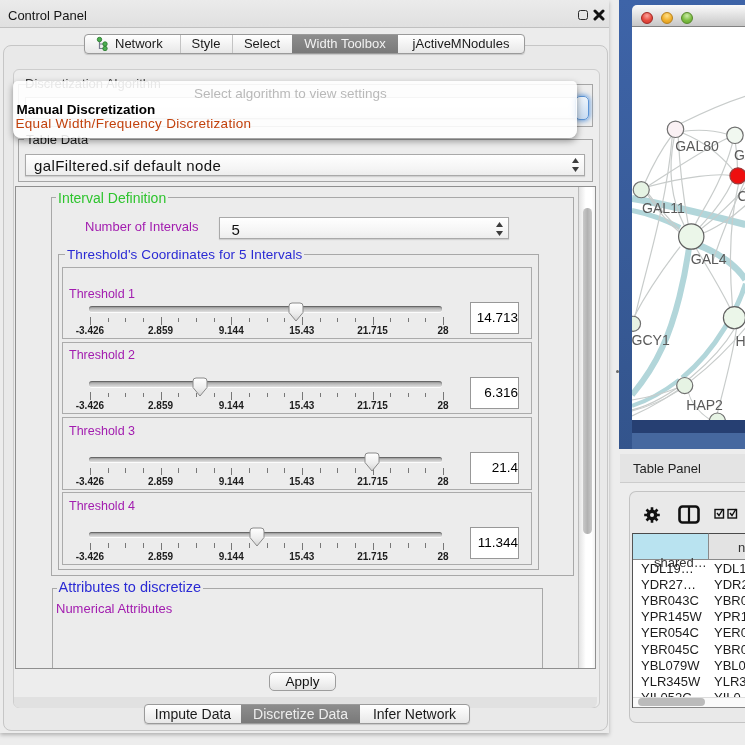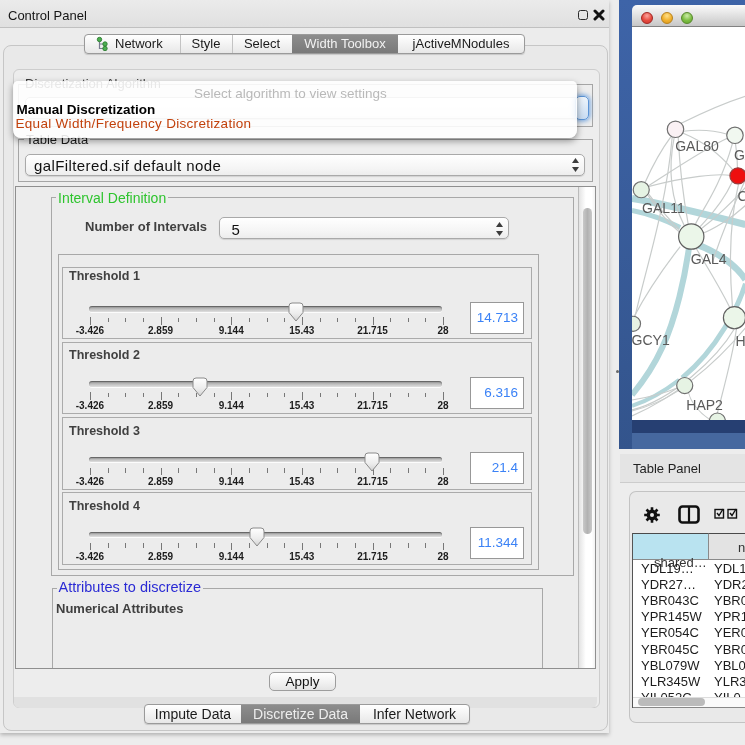--- a/index.html
+++ b/index.html
@@ -1,35 +1,35 @@
 <!DOCTYPE html>
 <html><head>
 <meta charset="utf-8">
 <style>
 html,body{margin:0;padding:0}
 body{-webkit-font-smoothing:antialiased;width:745px;height:745px;position:relative;background:#ededed;
   font-family:"Liberation Sans",sans-serif;overflow:hidden}
 .abs{position:absolute}
 .grouptitle{position:absolute;font-size:13px;line-height:13px;padding:0 2px}
 .combo{position:absolute;background:linear-gradient(#ffffff,#f4f4f4 70%,#ededed);
-  border:1px solid #a9a9a9;border-radius:5px;box-shadow:0 1px 1px rgba(0,0,0,0.12)}
+  border:1px solid #a9a9a9;border-radius:0;box-shadow:0 1px 1px rgba(0,0,0,0.12)}
 .combo .ctext{position:absolute;left:10px;top:1px;font-size:15px;letter-spacing:0.4px;color:#111}
 .updn{position:absolute;width:9px;height:14px}
 .tbox{position:absolute;border:1px solid #a8a8a8}
 .ticklabel{position:absolute;font-size:10px;font-weight:bold;color:#1c1c1c;
   transform:translateX(-50%);white-space:nowrap}
 .tick{position:absolute;width:1px;background:#777}
 .valbox{position:absolute;left:470px;width:47px;height:30px;background:#fff;
-  border:1px solid #989898;font-size:13.5px;color:#3b82f6;text-align:right;
-  line-height:30px;padding-right:5px}
+  border:1px solid #989898;font-size:13.5px;color:#000000;text-align:right;
+  line-height:30px;}
 .thumb{position:absolute;width:16px;height:20px}
 .track{position:absolute;left:89px;width:354.5px;height:5.5px;border-radius:3px;
   background:linear-gradient(#8f8f8f,#bdbdbd 50%,#e0e0e0);
   box-shadow:inset 0 1px 1px rgba(0,0,0,0.35), 0 1px 0 rgba(255,255,255,0.85)}
-.btext{font-weight:bold;font-size:13px;color:#404040;position:absolute}
+.btext{font-weight:normal;font-size:13px;color:#a21caf;position:absolute}
 .seg{position:absolute;background:linear-gradient(#ffffff,#f1f1f1 60%,#e7e7e7);
   border:1px solid #9a9a9a;border-radius:4px;box-shadow:0 1px 1px rgba(0,0,0,0.15)}
 .seg .sep{position:absolute;top:0;bottom:0;width:1px;background:#c3c3c3}
 .seg .sel{position:absolute;top:0;bottom:0;background:linear-gradient(#8d8d8d,#797979);
   color:#f3f3f3}
 .seg .lbl{position:absolute;top:0;bottom:0;font-size:13px;color:#1a1a1a;--x:0;
   display:flex;align-items:center;justify-content:center}
 .rowtxt{position:absolute;font-size:13px;color:#1c1c1c;white-space:nowrap}
 .seg14 .lbl{font-size:14px}
 </style>
@@ -101,23 +101,24 @@
   <div class="btext" style="left:69px;top:32.6px;font-size:13px">Number of Intervals</div>
   <div class="combo" style="left:202.5px;top:30px;width:288px;height:20px">
     <div class="ctext" style="left:12px;top:3px">5</div>
     <svg class="updn" style="right:4px;top:4px" viewBox="0 0 9 14">
       <path d="M4.5 0 L8 5 H1 Z" fill="#3c3c3c"></path>
         <path d="M4.5 14 L1 9 H8 Z" fill="#3c3c3c"></path>
     </svg>
   </div>
 
   <div class="tbox" style="left:41.5px;top:67.5px;width:479px;height:314px;border-color:#a8a8a8"></div>
+  <div class="grouptitle" style="left:49px;top:61px;background:#ececec;color:#2a2ad4;font-size:13.5px;letter-spacing:0.1px">Threshold's Coordinates for 5 Intervals</div>
 
 <div class="tbox" style="left:46px;top:80.1px;width:468px;height:70.7px;border-color:#ababab">
-<div class="btext" style="left:6px;top:1px;font-size:12.5px">Threshold 1</div>
+<div class="btext" style="left:6px;top:19px;font-size:12.5px">Threshold 1</div>
 <div class="track" style="left:26px;top:38.5px;width:353px"></div>
 <div class="tick" style="left:26.9px;top:49.5px;height:7.5px"></div>
 <div class="tick" style="left:44.6px;top:50px;height:4.5px"></div>
 <div class="tick" style="left:62.2px;top:50px;height:4.5px"></div>
 <div class="tick" style="left:79.9px;top:50px;height:4.5px"></div>
 <div class="tick" style="left:97.5px;top:49.5px;height:7.5px"></div>
 <div class="tick" style="left:115.2px;top:50px;height:4.5px"></div>
 <div class="tick" style="left:132.9px;top:50px;height:4.5px"></div>
 <div class="tick" style="left:150.5px;top:50px;height:4.5px"></div>
 <div class="tick" style="left:168.2px;top:49.5px;height:7.5px"></div>

